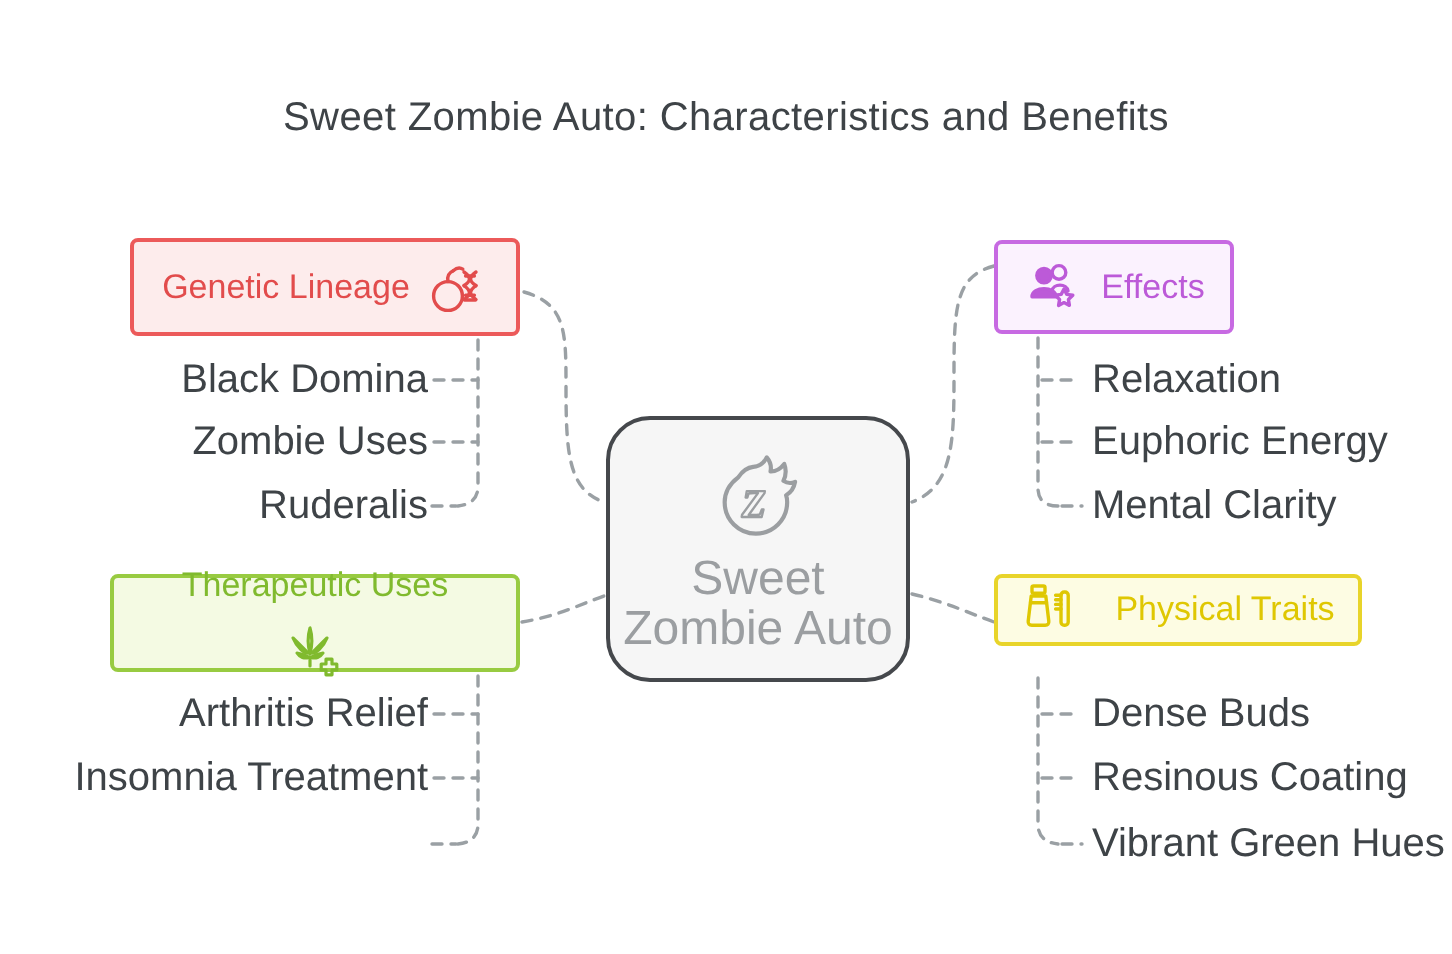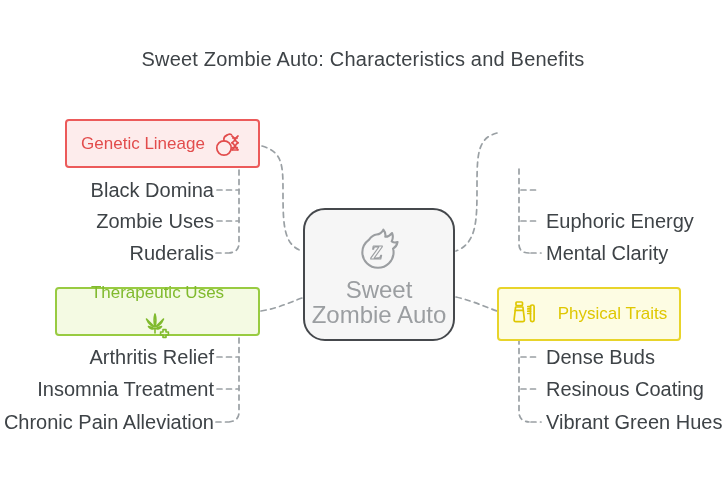--- a/index.html
+++ b/index.html
@@ -15,21 +15,21 @@
   .wires path{fill:none;stroke:var(--line);stroke-width:1.7;stroke-dasharray:5 4.5;stroke-linecap:round;}
   .bbox{
     position:absolute;display:flex;align-items:center;justify-content:center;gap:9px;
     border:2px solid var(--bc);background:var(--bg);border-radius:4px;box-sizing:border-box;
   }
   .blabel{font-size:17px;font-weight:500;color:var(--c);white-space:nowrap;}
   .bicon{display:flex;align-items:center;color:var(--c);}
   .b0{left:65px;top:119px;width:195px;height:49px;}
   .b1{left:497px;top:120px;width:120px;height:47px;}
   .b2{left:55px;top:287px;width:205px;height:49px;flex-direction:column;}
-  .b3{left:497px;top:287px;width:184px;height:54px;gap:15px;}
+  .b3{left:497px;top:287px;width:184px;height:36px;gap:15px;}
   .item{
     position:absolute;height:22px;line-height:22px;font-size:20px;color:var(--ink);white-space:nowrap;
   }
   .item.l{right:512px;text-align:right;}
   .item.r{left:546px;text-align:left;}
   .center-node{
     position:absolute;left:303px;top:208px;width:152px;height:133px;box-sizing:border-box;
     border:2px solid var(--cb);background:var(--cf);border-radius:22px;
     display:flex;flex-direction:column;align-items:center;justify-content:center;gap:1px;padding-top:2px;
   }
@@ -81,20 +81,32 @@
         <circle cx="10" cy="17" r="7.2"></circle>
         <path d="M10,9.8 C9.4,7 10.8,5.2 12.6,4.4"></path>
         <path d="M12.6,4.4 C14.4,2.8 16.2,2.8 17.4,3.6"></path>
         <path d="M18,5 C21.6,7.6 21.6,9.4 18,11.8 M24,5 C20.4,7.6 20.4,9.4 24,11.8"></path>
         <path d="M18,11.8 C21.6,14.4 21.6,16.2 18,18.8 M24,11.8 C20.4,14.4 20.4,16.2 24,18.8"></path>
         <path d="M18.8,7 L23.2,7 M18.8,16.6 L23.2,16.6 M18.4,19 L23.6,19"></path>
       </svg>
     </span>
   </div>
 
+  <div class="bbox b1" style="--c: #bc5ad8; --bc: #c76ae2; --bg: #fbf2fe;">
+    <span class="bicon">
+      <svg width="30" height="30" viewBox="0 0 30 30" fill="none" stroke="currentColor" stroke-width="1.7" stroke-linecap="round" stroke-linejoin="round">
+        <circle cx="17.5" cy="7.2" r="3.4"></circle>
+        <path d="M14,16.5 C14.4,12.6 21.6,12.6 22,16.5"></path>
+        <circle cx="10" cy="8.8" r="3.6" fill="currentColor"></circle>
+        <path d="M4,19.4 C4,14 16,14 16,19.4 Z" fill="currentColor"></path>
+        <path d="M20,15.5 L21.4,18.2 L24.4,18.6 L22.2,20.7 L22.7,23.7 L20,22.3 L17.3,23.7 L17.8,20.7 L15.6,18.6 L18.6,18.2 Z" fill="#fbf2fe"></path>
+      </svg>
+    </span>
+    <span class="blabel">Effects</span>
+  </div>
 
   <div class="bbox b2" style="--c: #80ba2e; --bc: #98cb41; --bg: #f4fae3;">
     <span class="blabel">Therapeutic Uses</span>
     <span class="bicon">
       <svg width="30" height="28" viewBox="0 0 30 28" fill="none" stroke="currentColor" stroke-width="1.6" stroke-linecap="round" stroke-linejoin="round">
         <path d="M12,2 C10.8,6 10.8,10.5 12,15 C13.2,10.5 13.2,6 12,2 Z"></path>
         <path d="M3.5,7 C5.5,9 8,11.5 11,14.5 C9.5,14.8 5.5,12 3.5,7 Z"></path>
         <path d="M20.5,7 C18.5,9 16,11.5 13,14.5 C14.5,14.8 18.5,12 20.5,7 Z"></path>
         <path d="M5.5,14.5 C7.5,14.7 9.6,15.5 11.4,16.6 C9.4,17.6 6.8,16.6 5.5,14.5 Z"></path>
         <path d="M18.5,14.5 C16.5,14.7 14.4,15.5 12.6,16.6 C14.6,17.6 17.2,16.6 18.5,14.5 Z"></path>
@@ -136,24 +148,24 @@
       </svg>
     </span>
     <span class="center-line">Sweet</span>
     <span class="center-line">Zombie Auto</span>
   </div>
 
   <div class="item l" style="top:179px">Black Domina</div>
   <div class="item l" style="top:210px">Zombie Uses</div>
   <div class="item l" style="top:242px">Ruderalis</div>
 
+  <div class="item r" style="top:179px">Relaxation</div>
   <div class="item r" style="top:210px">Euphoric Energy</div>
   <div class="item r" style="top:242px">Mental Clarity</div>
 
   <div class="item l" style="top:346px">Arthritis Relief</div>
   <div class="item l" style="top:378px">Insomnia Treatment</div>
-  <div class="item l" style="top:411px">Chronic Pain Alleviation</div>
 
   <div class="item r" style="top:346px">Dense Buds</div>
   <div class="item r" style="top:378px">Resinous Coating</div>
   <div class="item r" style="top:411px">Vibrant Green Hues</div>
 
 </div>
 
 </body></html>

